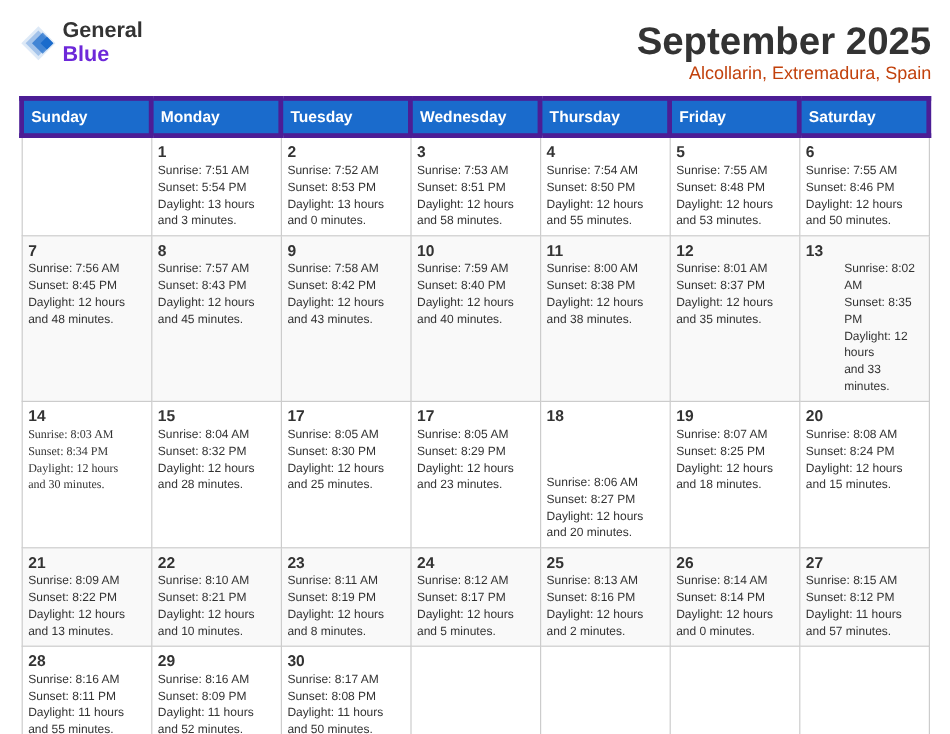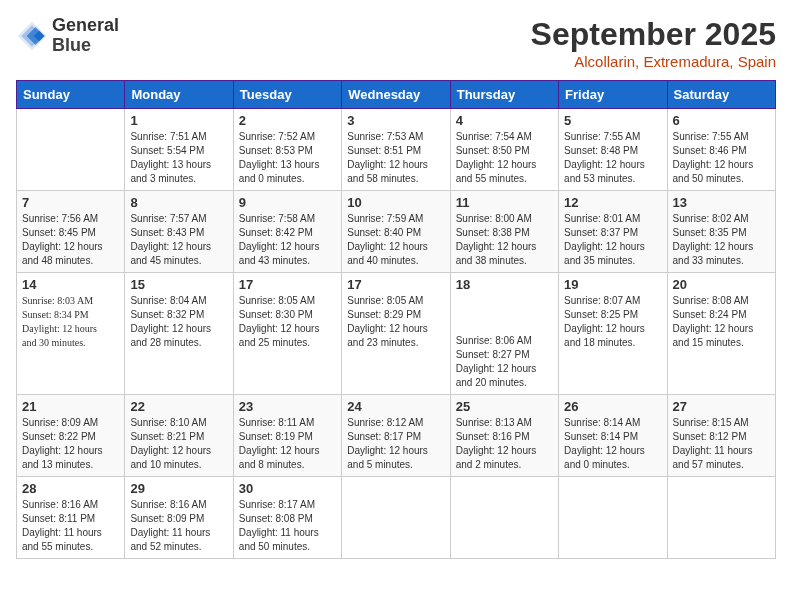--- a/index.html
+++ b/index.html
@@ -27,21 +27,21 @@
       line-height: 1.1;
     }
     .logo-general {
       font-size: 18px;
       font-weight: bold;
       color: #333;
     }
     .logo-blue {
       font-size: 18px;
       font-weight: bold;
-      color: #404040;
+      color: #6d28d9;
     }
     .logo-icon {
       width: 32px;
       height: 32px;
     }
     .title-block {
       text-align: right;
     }
     .month-title {
       font-size: 32px;
@@ -57,21 +57,21 @@
       border-collapse: collapse;
       table-layout: fixed;
     }
     thead tr th {
       background-color: #1a6bcc;
       color: #fff;
       text-align: left;
       padding: 6px 6px;
       font-size: 13px;
       font-weight: bold;
-      border: 1px solid #4c1d95;
+      border: 4px solid #4c1d95;
     }
     tbody tr td {
       border: 1px solid #ccc;
       vertical-align: top;
       padding: 4px 5px;
       font-size: 10.5px;
       color: #333;
       height: 80px;
     }
     .day-number {
@@ -211,21 +211,21 @@
         </td>
         <td>
           <span class="day-number">12</span>
           <div class="day-info" style="white-space: pre-line;">Sunrise: 8:01 AM
 Sunset: 8:37 PM
 Daylight: 12 hours
 and 35 minutes.</div>
         </td>
         <td>
           <span class="day-number">13</span>
-          <div class="day-info" style="white-space: pre-line;">Sunrise: 8:02 AM
+          <div class="day-info" style="white-space: pre-line; margin-left: 32px;">Sunrise: 8:02 AM
 Sunset: 8:35 PM
 Daylight: 12 hours
 and 33 minutes.</div>
         </td>
       </tr>
       <tr>
         <td>
           <span class="day-number">14</span>
           <div class="day-info" style="white-space: pre-line; font-family: Liberation Serif, serif;">Sunrise: 8:03 AM
 Sunset: 8:34 PM

